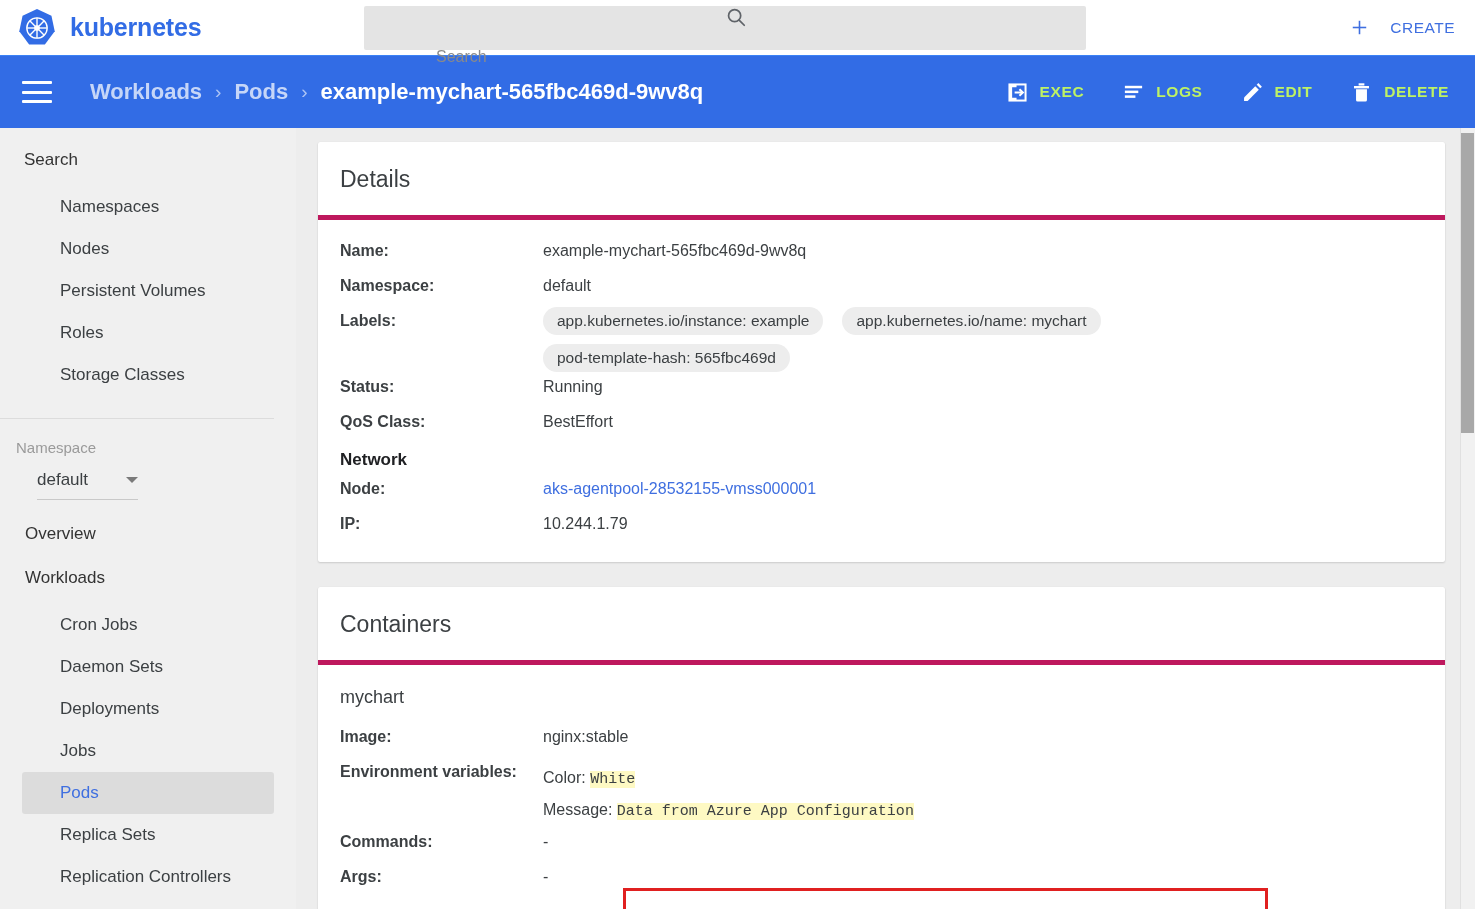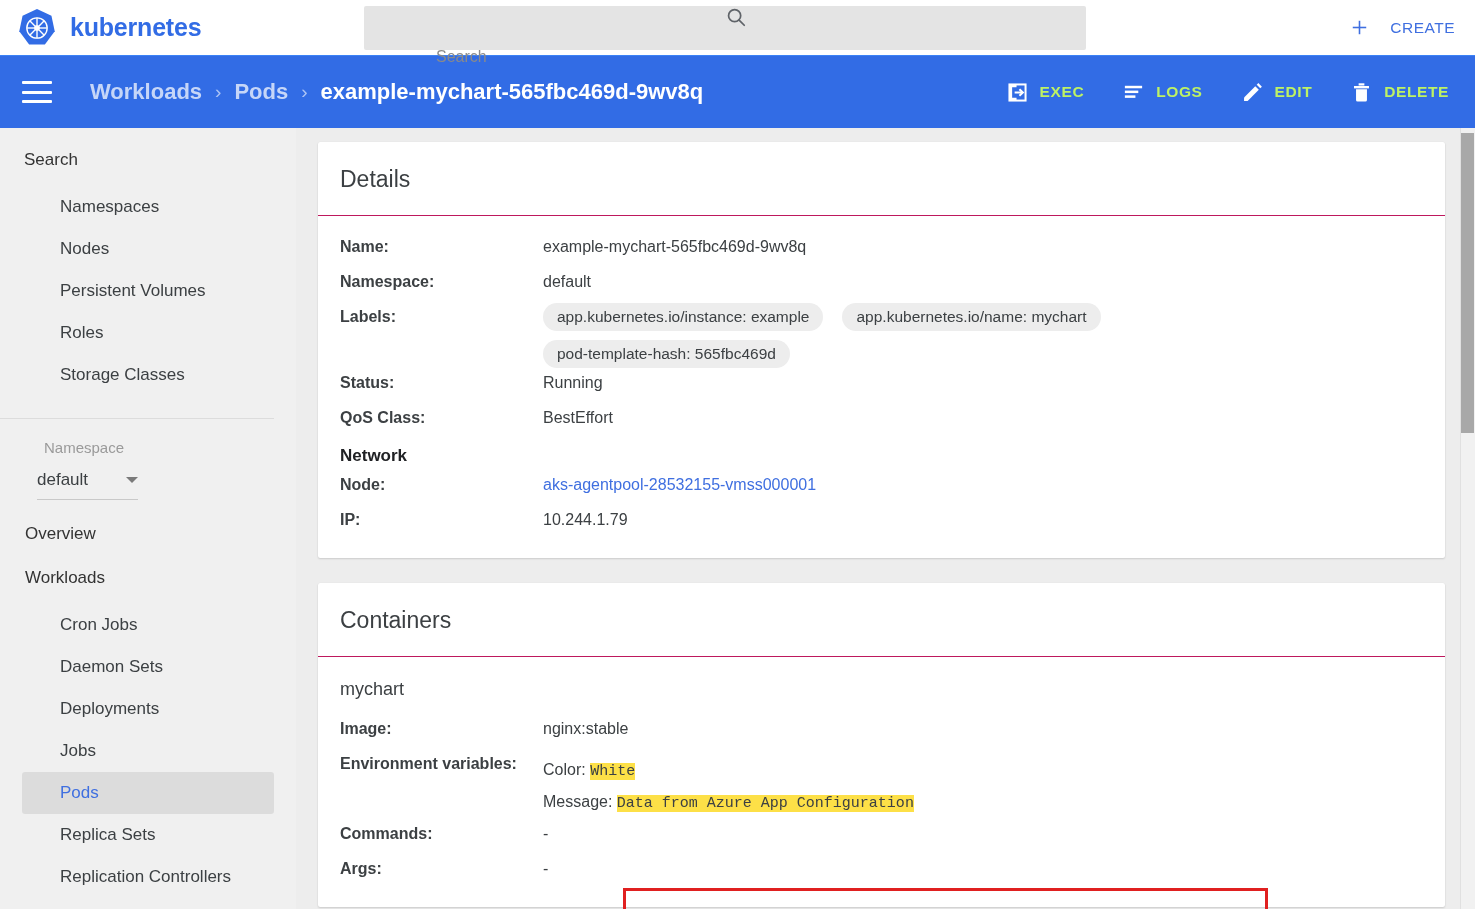--- a/index.html
+++ b/index.html
@@ -184,24 +184,23 @@
 
   .nav-divider {
     height: 1px;
     background: #dcdcdc;
     margin: 22px 22px 0 0;
   }
 
   .ns-label {
     font-size: 15px;
     color: #9a9a9a;
-    padding-left: 32px;
+    padding-left: 16px;
     margin-top: 20px;
     margin-bottom: 14px;
-    margin-left: 12px;
   }
 
   .ns-select {
     margin-left: 37px;
     width: 101px;
     border-bottom: 1px solid #c9c9c9;
     padding-bottom: 9px;
     display: flex;
     align-items: center;
     justify-content: space-between;
@@ -237,21 +236,21 @@
     background: #ffffff;
     border-radius: 2px;
     box-shadow: 0 1px 2px rgba(0,0,0,0.14), 0 0 1px rgba(0,0,0,0.08);
     margin-bottom: 25px;
   }
 
   .card-title {
     font-size: 23px;
     color: #3c4043;
     padding: 24px 0 22px 22px;
-    border-bottom: 1px solid #be185d;
+    border-bottom: 5px solid #be185d;
     font-weight: normal;
   }
 
   .card-body { padding: 16px 0 18px 0; }
 
   .row {
     display: flex;
     align-items: flex-start;
     padding: 0 22px;
     min-height: 35px;
@@ -300,21 +299,21 @@
     color: #3c4043;
     padding: 6px 22px 14px 22px;
   }
 
   
   .env-row { position: relative; }
   .env-line { font-size: 16px; color: #3c4043; line-height: 30px; white-space: nowrap; }
   .env-val {
     font-family: "Liberation Mono", monospace;
     font-size: 15px;
-    background: #fde047;
+    background: #fef9c3;
     color: #3c4043;
   }
 
   
   .annotation-box {
     position: absolute;
     border: 3px solid #e02020;
     pointer-events: none;
     left: 327px;
     top: 760px;

